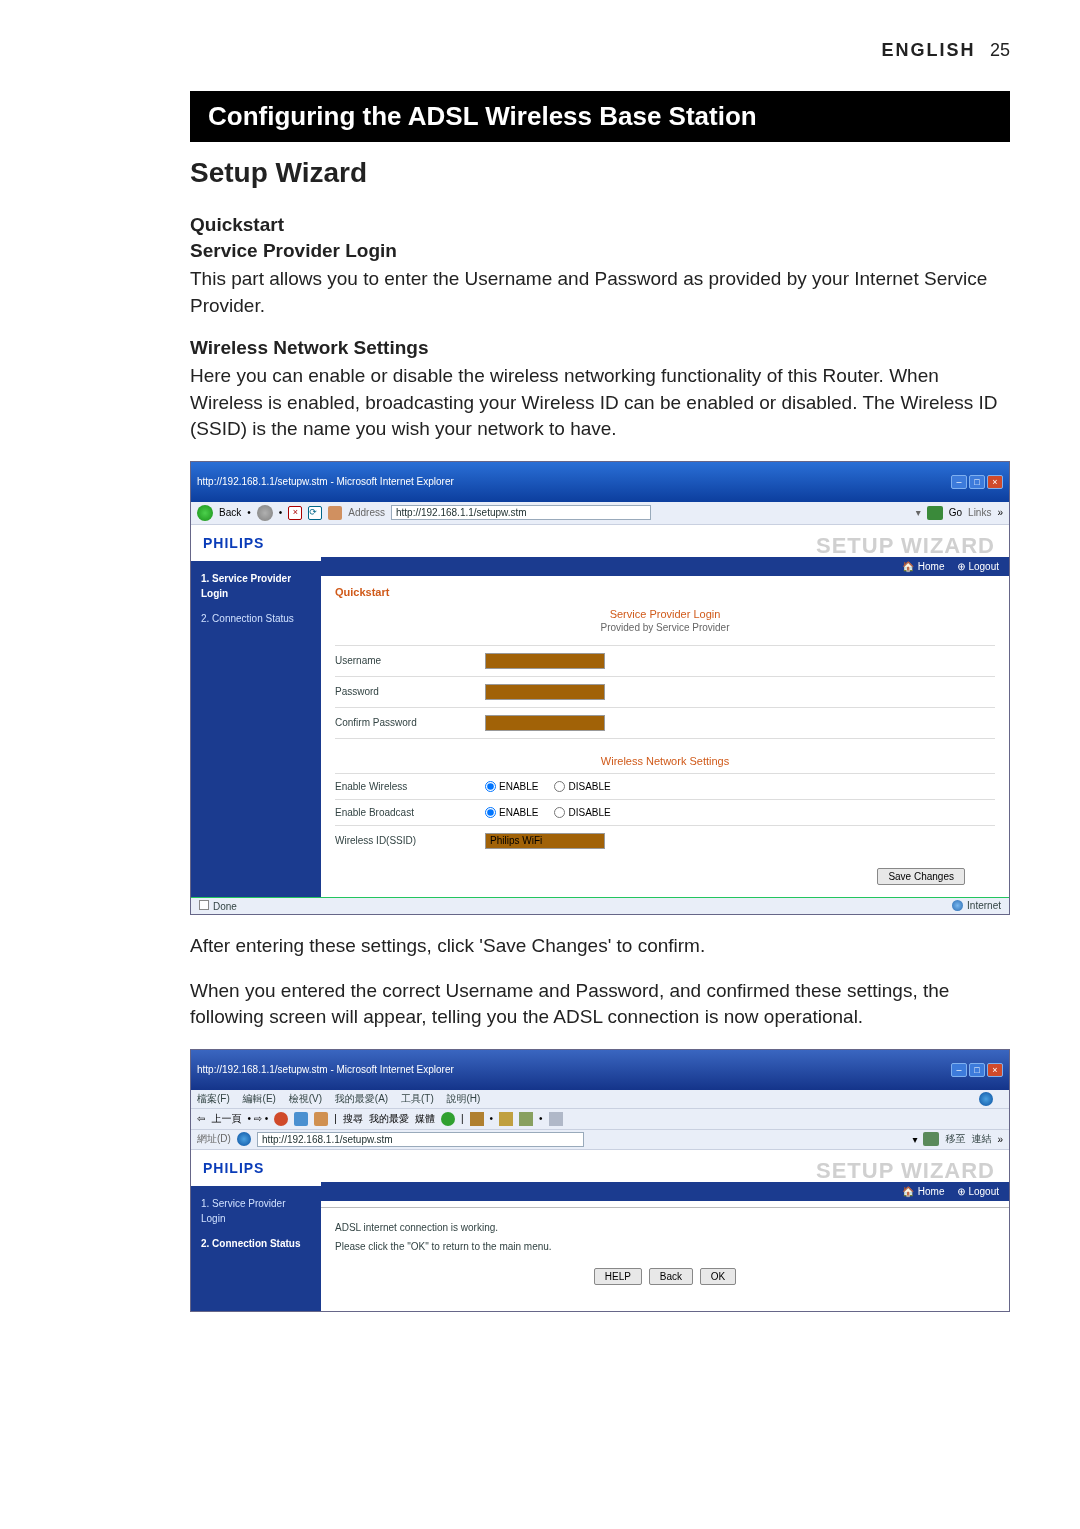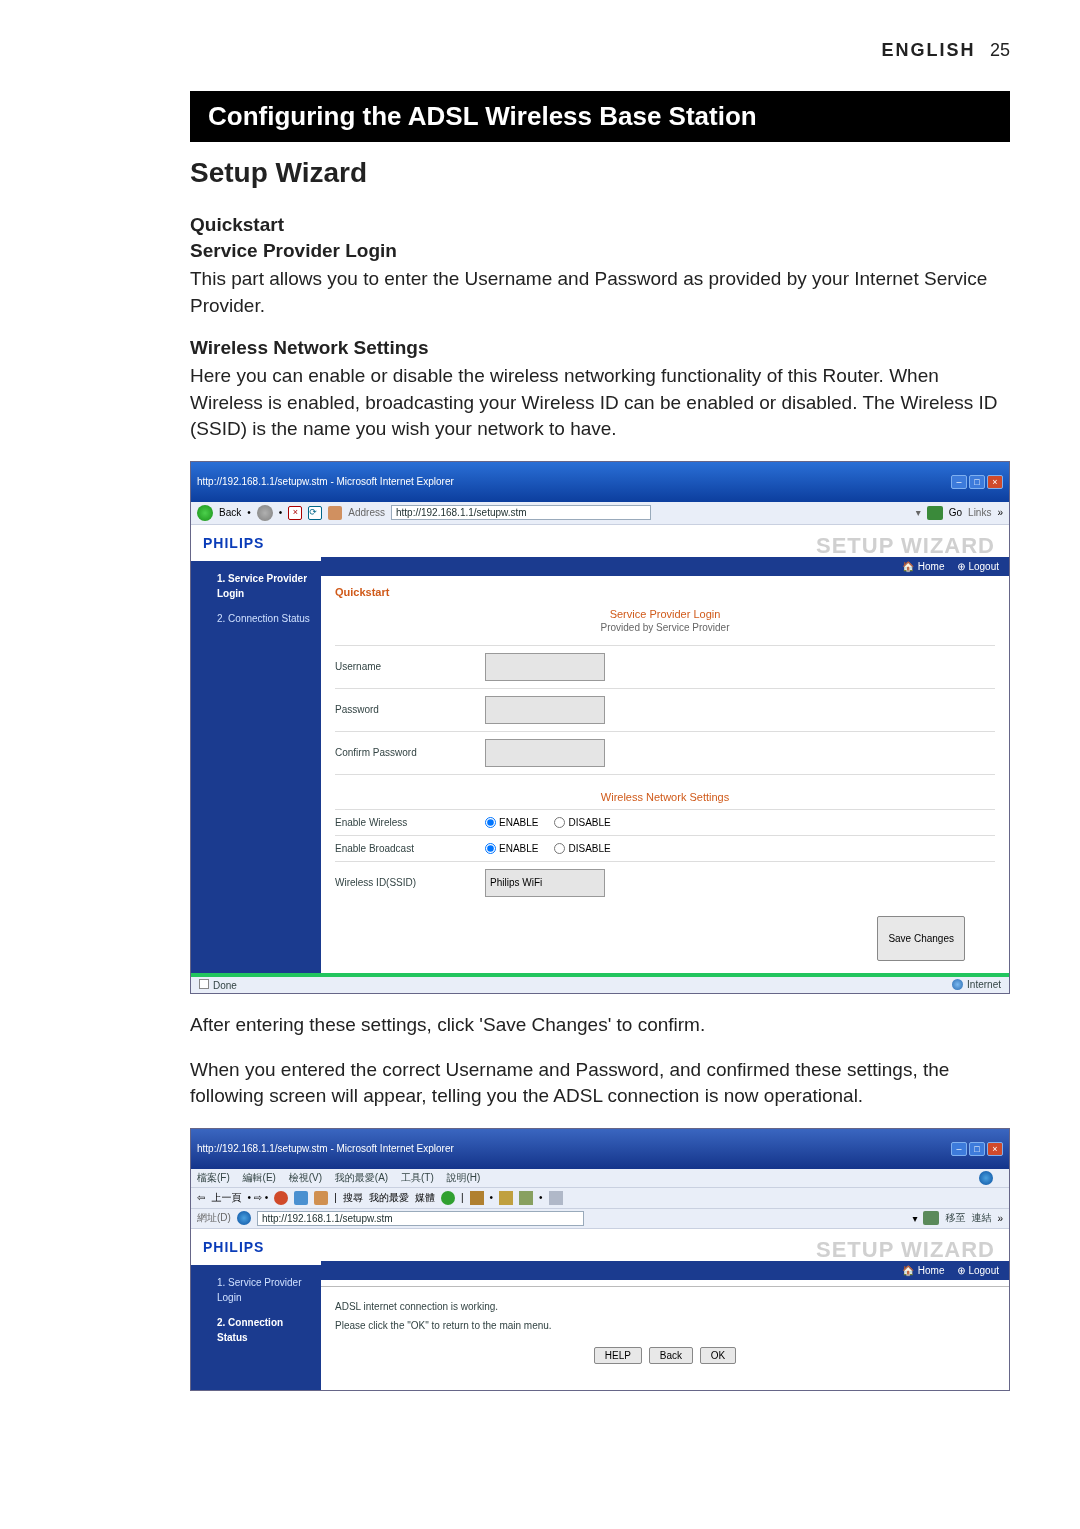--- a/index.html
+++ b/index.html
@@ -154,21 +154,20 @@
       color: #0a3cb8;
       font-weight: bold;
       font-size: 14px;
       padding: 10px 12px;
       letter-spacing: 1px;
     }
     .side-items {
       padding: 10px 10px;
       font-size: 10px;
       line-height: 1.5;
-      margin-left: 16px;
     }
     .side-item { margin-bottom: 10px; color: #cfe0ff; }
     .side-item.active { color: #fff; font-weight: bold; }
     .main-pane {
       flex: 1;
       padding: 0 0 12px 0;
       position: relative;
     }
     .wizard-head {
       text-align: right;
@@ -214,23 +213,23 @@
       align-items: center;
       padding: 3px 0;
     }
     .form-label {
       width: 150px;
       font-size: 10px;
       color: #344;
     }
     .form-input {
       width: 120px;
-      height: 28px;
+      height: 16px;
       border: 1px solid #999;
-      background: #e5e5e5;
+      background: #a16207;
       font-size: 10px;
       padding: 1px 4px;
     }
     .radio-group {
       display: flex;
       gap: 16px;
       align-items: center;
     }
     .radio-item {
       display: flex;
@@ -240,26 +239,26 @@
     }
     input[type="radio"] { width: 11px; height: 11px; }
     .save-row {
       text-align: right;
       padding: 16px 30px 0 0;
     }
     .save-btn {
       font-size: 10px;
       background: #e8e8e8;
       border: 1px solid #888;
-      padding: 16px 10px;
+      padding: 2px 10px;
       border-radius: 2px;
     }
     .browser-status {
       background: #e9eef8;
-      border-top: 4px solid #22c55e;
+      border-top: 1px solid #22c55e;
       padding: 2px 8px;
       display: flex;
       justify-content: space-between;
       font-size: 10px;
       color: #344;
     }
     .status-right { display: flex; align-items: center; gap: 4px; }
     .globe {
       width: 11px; height: 11px; border-radius: 50%;
       background: radial-gradient(#7ab8f0, #2a6ab0);

